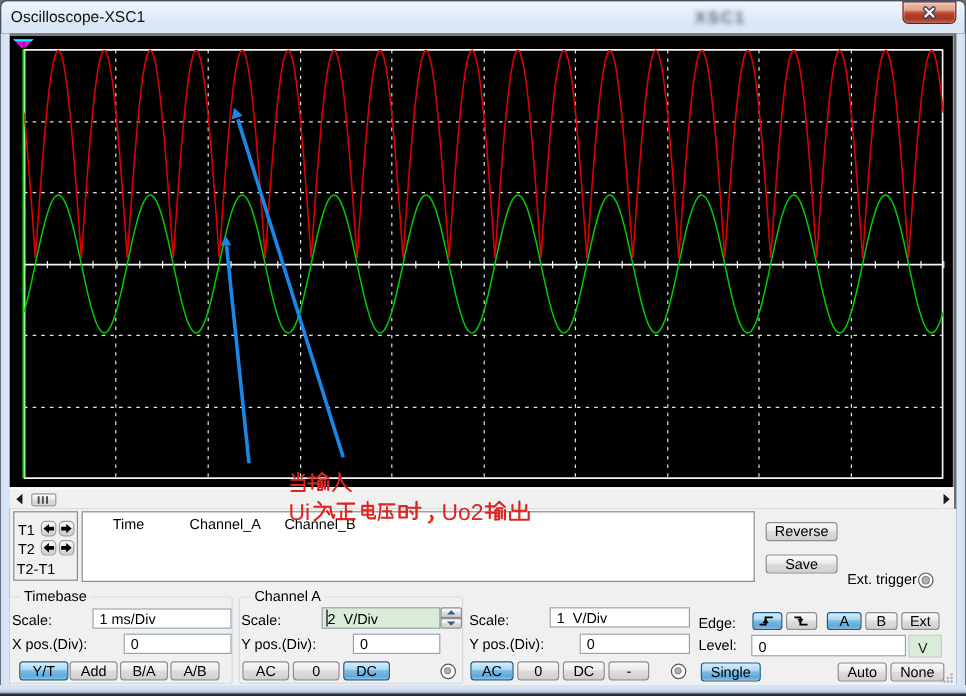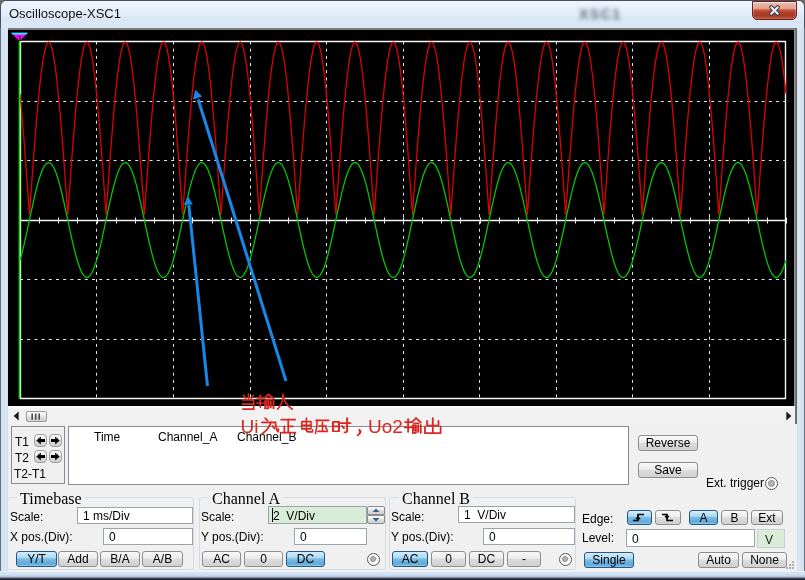--- a/index.html
+++ b/index.html
@@ -41,21 +41,21 @@
 .pushbtn { border:1px solid #8e8e8e; border-radius:3px; text-align:center;
   background:linear-gradient(#f9f9f9 0%,#ececec 45%,#dddddd 50%,#d0d0d0 100%); font-size:12px; color:#000; }
 .pushbtn.sel { border:1px solid #245a84;
   background:linear-gradient(#d7edfb 0%,#abdaf3 40%,#79bce5 50%,#62a8d8 85%,#8cc8ea 100%); }
 
 .field { background:#fff; border:1px solid #9aa4ad; font-size:12px; color:#000; }
 .greenfield { background:#d9ecd7; }
 
 
 .group { border:1px solid #d5dbe1; border-radius:3px; }
-.gtitle { position:absolute; top:-8px; left:9px; background:#f0f0f0; padding:0 3px; font-size:16px; color:#000;font-family:Liberation Serif, serif; }
+.gtitle { position:absolute; top:-8px; left:9px; background:#f0f0f0; padding:0 3px; font-size:12px; color:#000; }
 
 .circ { border-radius:50%; }
 </style></head>
 <body>
 <div class="win">
 
   <div class="abs screen"></div>
   <svg class="abs" style="left:7px;top:28px;" width="790" height="379" viewBox="7 28 790 379">
 
     <g stroke="#e4e4e4" stroke-width="1">
@@ -198,23 +198,20 @@
       </svg>
   </div>
   <div class="abs lbl11" style="left:201px;top:530px;">Y pos.(Div):</div>
   <div class="abs field" style="left:294px;top:528px;width:73px;height:17px;padding:1px 0 0 5px;">0</div>
   <div class="abs pushbtn" style="left:202px;top:551px;width:39px;height:16px;line-height:15px;">AC</div>
   <div class="abs pushbtn" style="left:244px;top:551px;width:39px;height:16px;line-height:15px;">0</div>
   <div class="abs pushbtn sel" style="left:286px;top:551px;width:39px;height:16px;line-height:15px;">DC</div>
   <div class="abs circ" style="left:366.5px;top:552.5px;width:13px;height:13px;border:1.2px solid #585858;background:#fdfdfd;"></div>
   <div class="abs circ" style="left:369.7px;top:555.7px;width:6.6px;height:6.6px;border:1.2px solid #8e8e8e;background:#b4b4b4;"></div>
 
-  <div class="abs group" style="left:389px;top:497px;width:187px;height:73px;">
-    <span class="gtitle">Channel B</span>
-    </div>
   <div class="abs lbl11" style="left:391px;top:510px;">Scale:</div>
   <div class="abs field" style="left:458px;top:506px;width:117px;height:17px;padding:1px 0 0 5px;">1&nbsp; V/Div</div>
   <div class="abs lbl11" style="left:391px;top:530px;">Y pos.(Div):</div>
   <div class="abs field" style="left:483px;top:528px;width:92px;height:17px;padding:1px 0 0 5px;">0</div>
   <div class="abs pushbtn sel" style="left:392px;top:551px;width:36px;height:16px;line-height:15px;">AC</div>
   <div class="abs pushbtn" style="left:431px;top:551px;width:35px;height:16px;line-height:15px;">0</div>
   <div class="abs pushbtn" style="left:469px;top:551px;width:35px;height:16px;line-height:15px;">DC</div>
   <div class="abs pushbtn" style="left:507px;top:551px;width:34px;height:16px;line-height:15px;">-</div>
   <div class="abs circ" style="left:558.5px;top:552.5px;width:13px;height:13px;border:1.2px solid #585858;background:#fdfdfd;"></div>
   <div class="abs circ" style="left:561.7px;top:555.7px;width:6.6px;height:6.6px;border:1.2px solid #8e8e8e;background:#b4b4b4;"></div>

